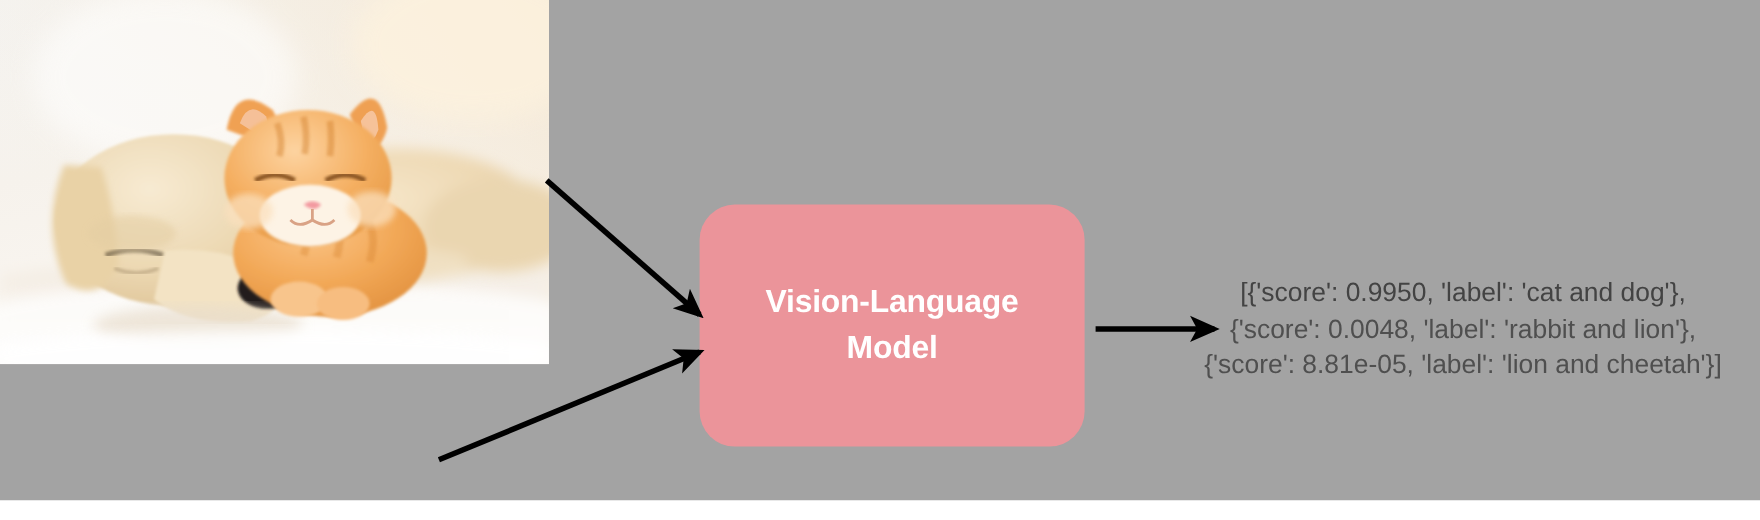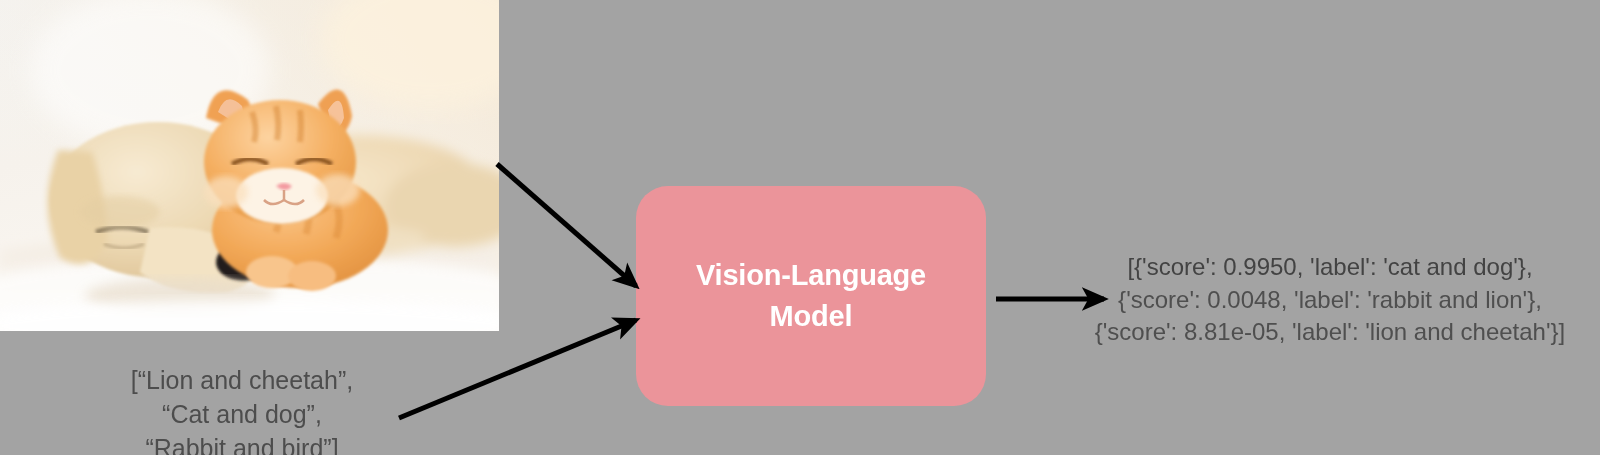--- a/index.html
+++ b/index.html
@@ -239,25 +239,20 @@
 
       <ellipse cx="250" cy="326" rx="280" ry="26" fill="#ffffff" opacity="0.85" filter="url(#soft6)"></ellipse>
     </svg>
   </div>
 
   <div id="model-box">
     <span class="model-label">Vision-Language
 Model</span>
   </div>
 
-  <div id="prompt-list">
-    <span class="prompt-line">[“Lion and cheetah”,</span>
-    <span class="prompt-line">“Cat and dog”,</span>
-    <span class="prompt-line">“Rabbit and bird”]</span>
-  </div>
 
   <div id="output-list">
     <span class="out-line bold">[{'score': 0.9950, 'label': 'cat and dog'},</span>
     <span class="out-line">{'score': 0.0048, 'label': 'rabbit and lion'},</span>
     <span class="out-line">{'score': 8.81e-05, 'label': 'lion and cheetah'}]</span>
   </div>
 
   <svg id="connectors" viewBox="0 0 1600 473">
     <defs>
       <marker id="arrowhead" viewBox="0 0 10 10" refX="8.2" refY="5" markerWidth="5.4" markerHeight="5.4" orient="auto-start-reverse">

